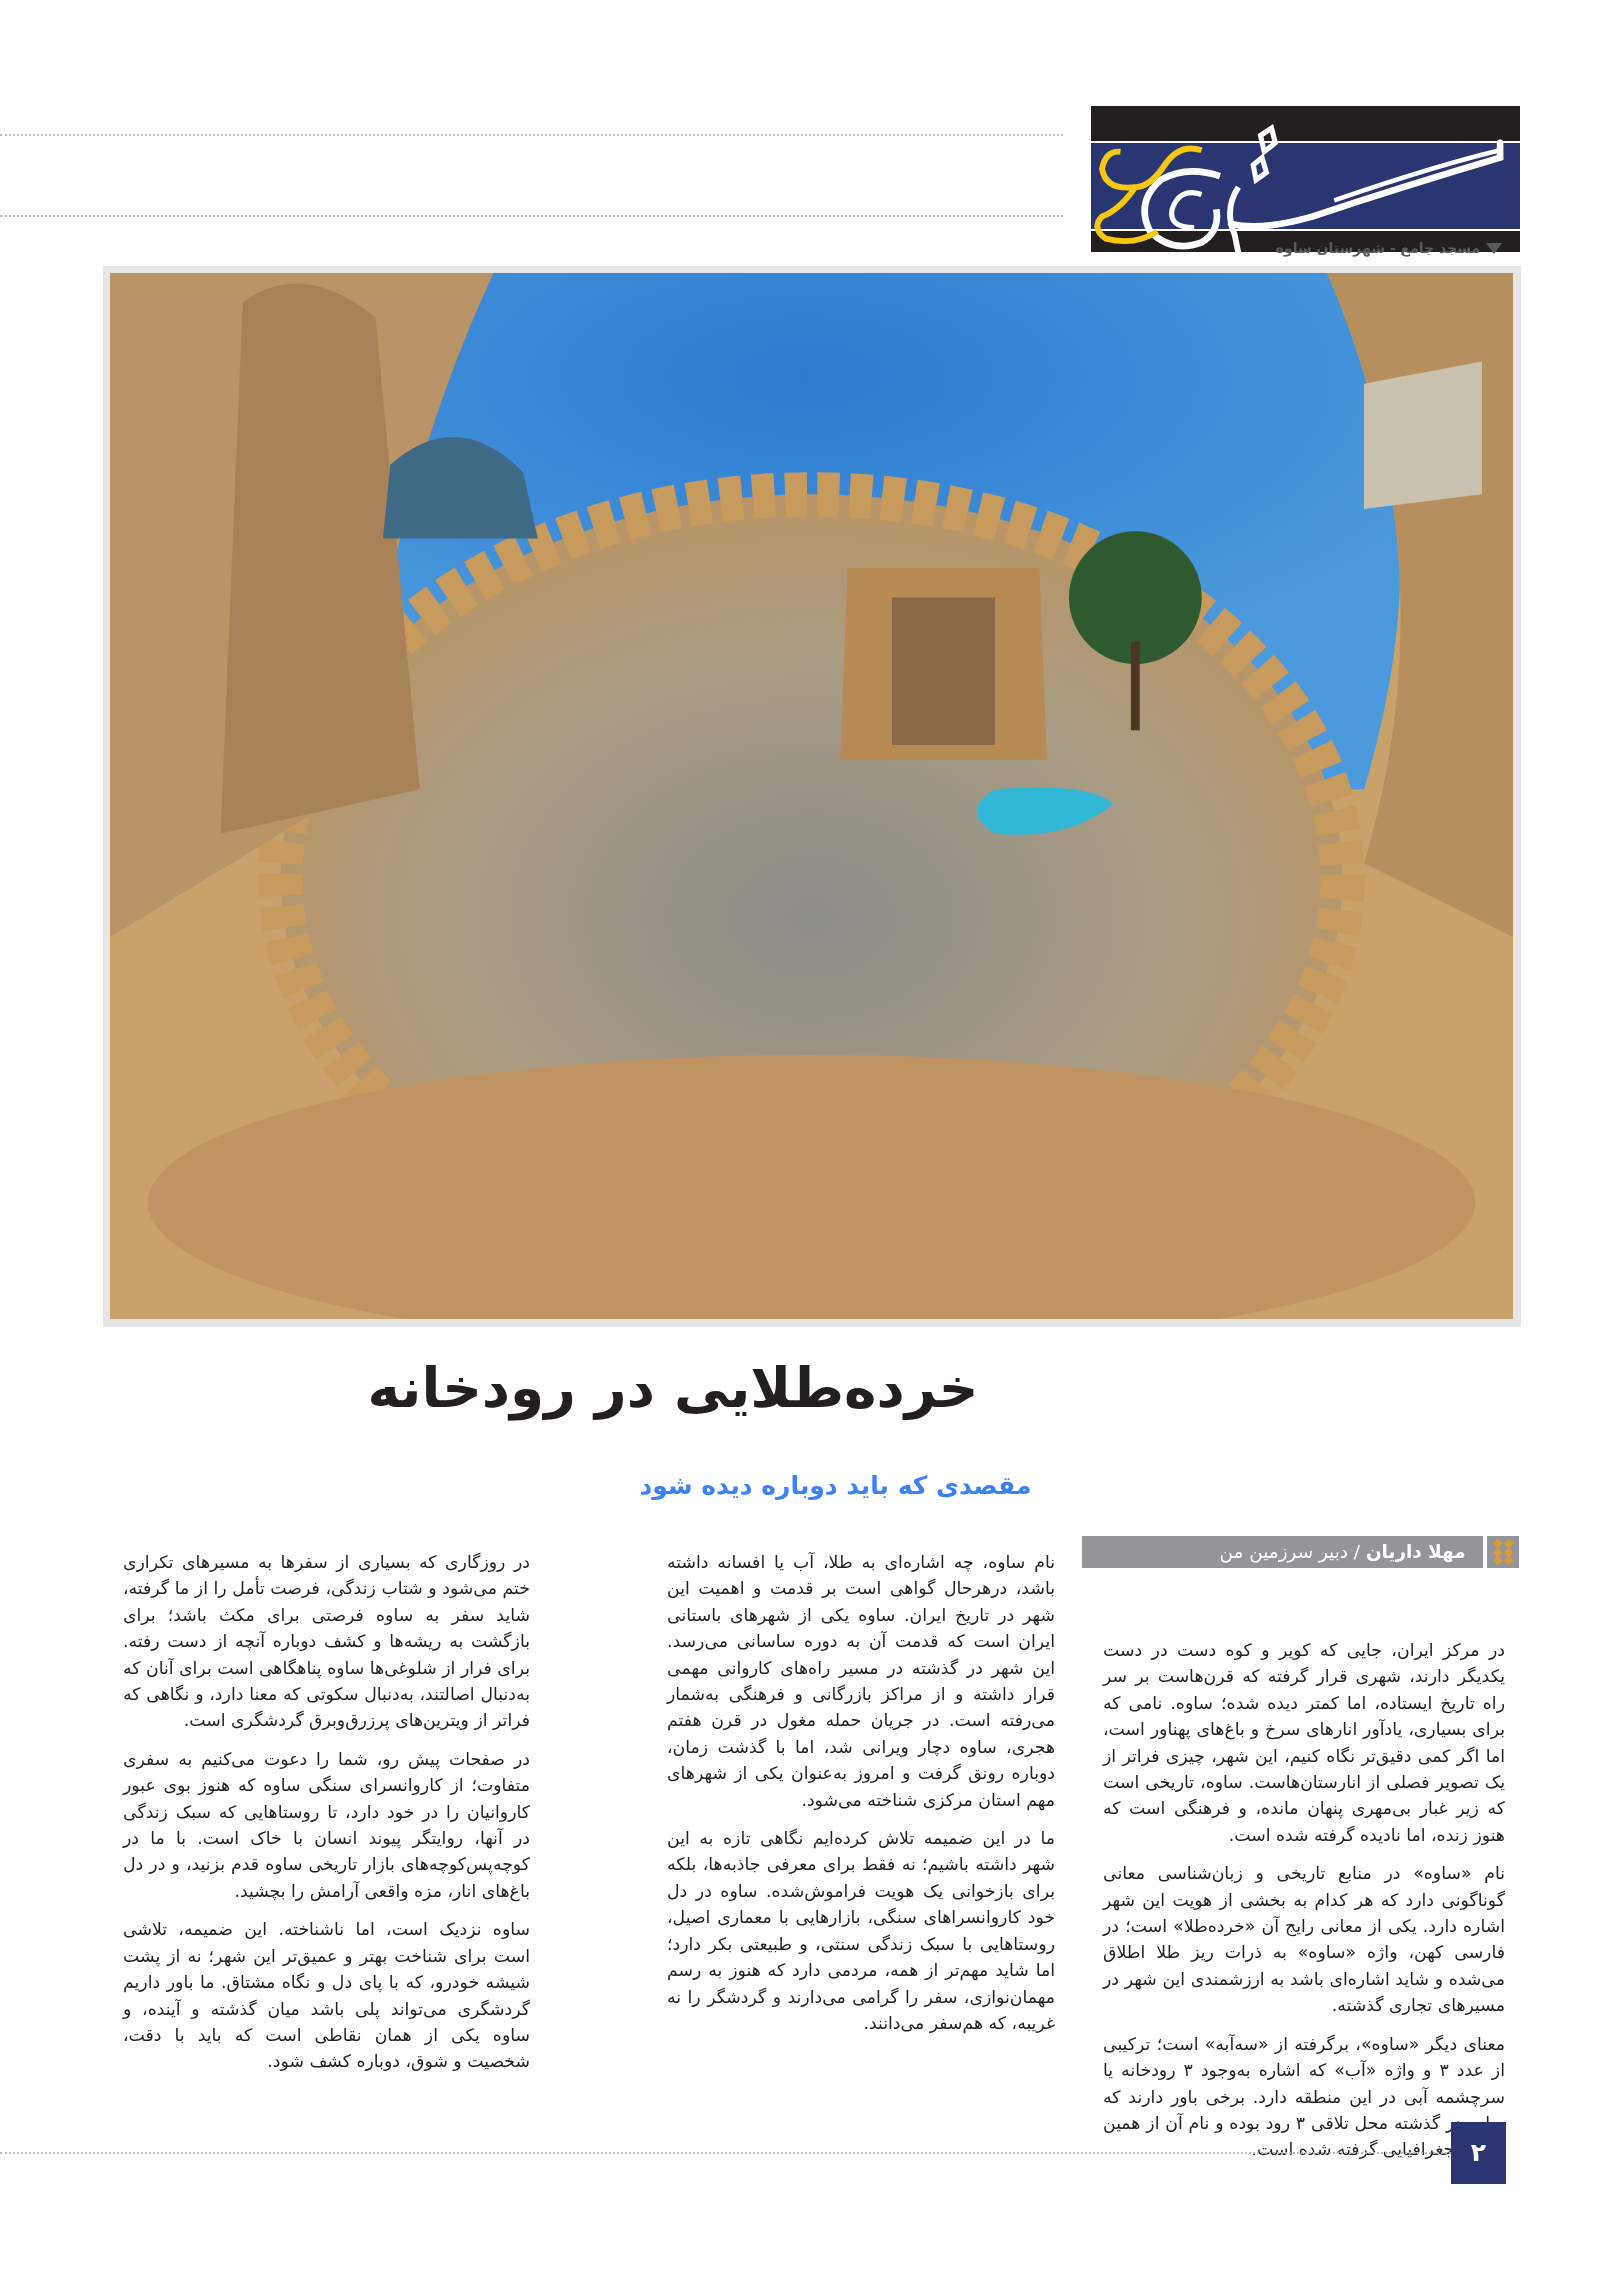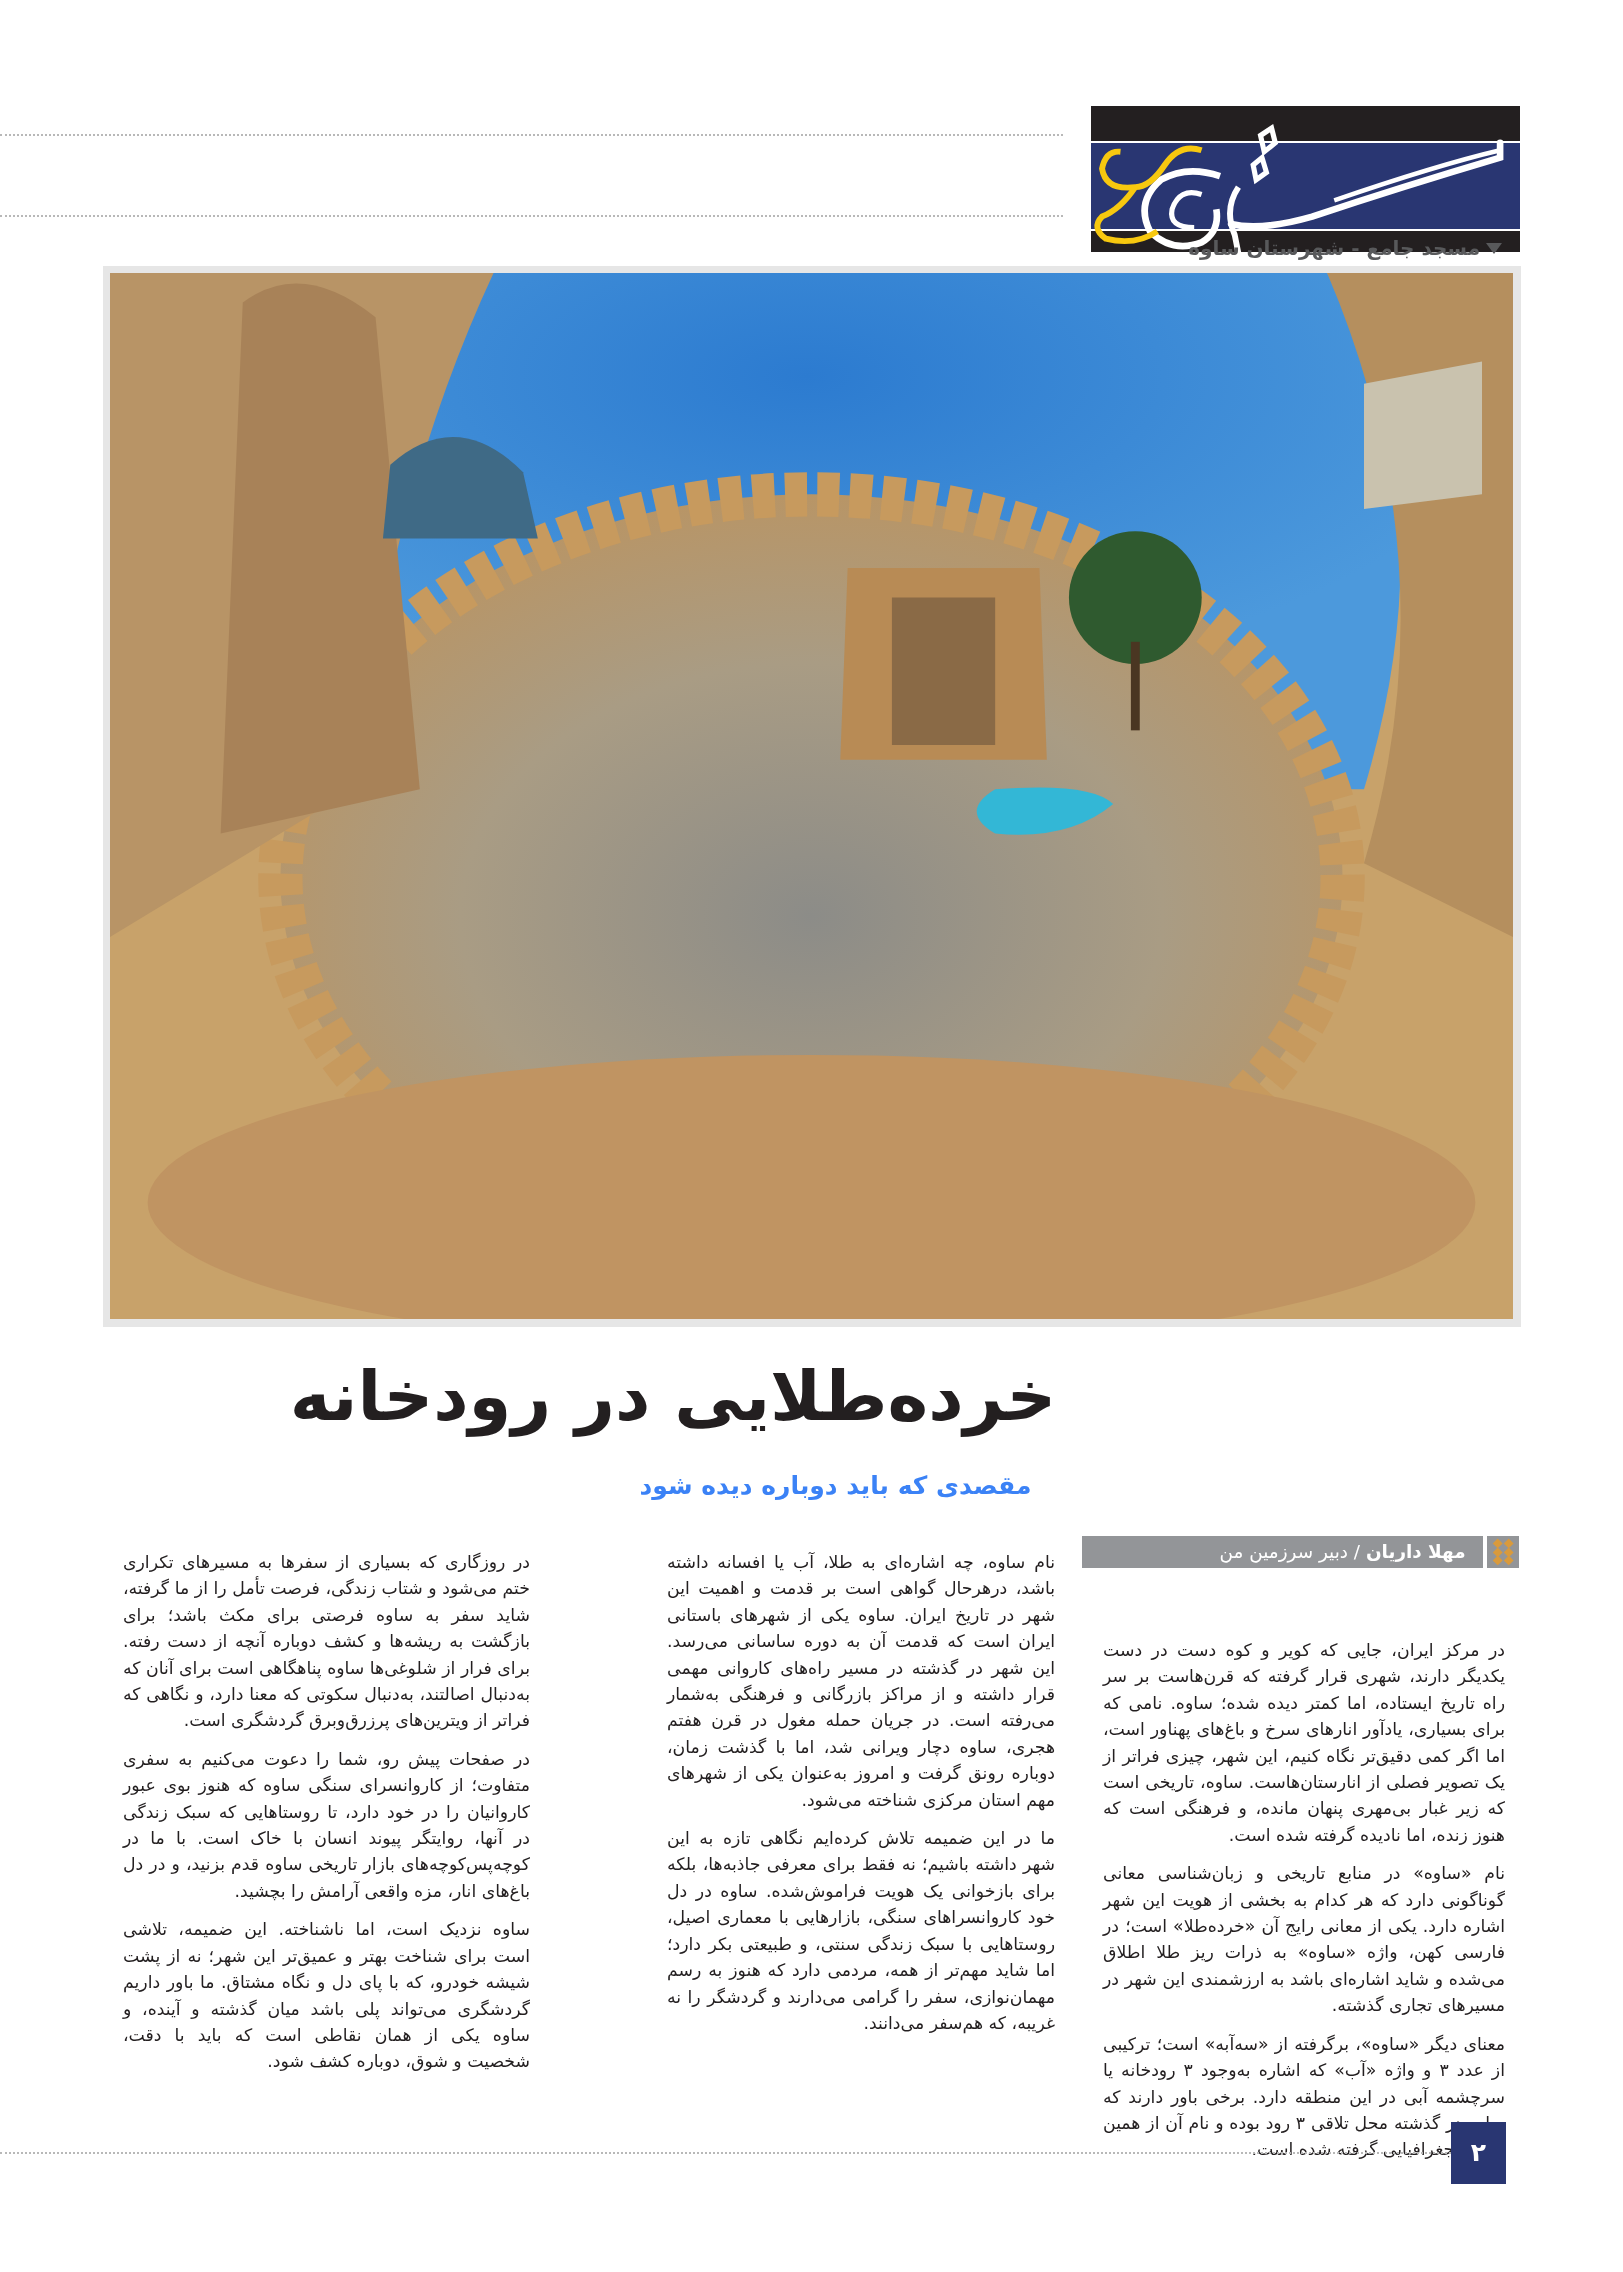--- a/index.html
+++ b/index.html
@@ -6,30 +6,30 @@
   body { width:1623px; height:2273px; background:#ffffff; position:relative; overflow:hidden;
          font-family:"DejaVu Sans", sans-serif; color:#231f20; }
   .dotline { position:absolute; height:0; border-top:2.2px dotted #b8b8b8; }
   
   .logo { position:absolute; left:1091px; top:106px; width:429px; height:146px; background:#231f20; overflow:hidden; }
   .logo .band { position:absolute; left:0; right:0; top:35px; height:86px; background:#293672;
                 border-top:2.2px solid #ffffff; border-bottom:2.2px solid #ffffff; }
   .logo svg { position:absolute; left:0; top:0; }
   
   .caption { position:absolute; left:959px; top:235px; width:543px; height:26.6px; direction:rtl; text-align:right;
-             font-size:20px; font-weight:bold; color:#58595b; display:flex; align-items:center; justify-content:flex-start; gap:5.9px; }
+             font-size:14px; font-weight:bold; color:#58595b; display:flex; align-items:center; justify-content:flex-start; gap:5.9px; }
   .caption .tri { width:0; height:0; border-left:8px solid transparent; border-right:8px solid transparent; border-top:11.8px solid #58595b; }
   
   .photo-frame { position:absolute; left:103px; top:266px; width:1418px; height:1061px; background:#e6e6e6; }
   .photo { position:absolute; left:7.4px; top:7.4px; width:1403px; height:1046px; overflow:hidden;
            background:#c9a46a; }
   .photo svg { display:block; }
   
   .headline { position:absolute; left:0; width:1346px; top:1356px; text-align:center; direction:rtl;
-              font-family:"DejaVu Sans", sans-serif; font-weight:bold; font-size:69px; color:#231f20; letter-spacing:-0.7px; }
+              font-family:"DejaVu Sans", sans-serif; font-weight:bold; font-size:55px; color:#231f20; letter-spacing:-0.7px; }
   .subhead { position:absolute; left:0; width:1623px; top:1471px; text-align:center; direction:rtl;
              font-weight:bold; font-size:25px; color:#3b82f6;padding-left:24px; }
   
   .author { position:absolute; left:1082px; top:1536px; width:437px; height:32px; display:flex; flex-direction:row-reverse; gap:4.4px; }
   .author .ico { width:32px; height:32px; background:#939598; position:relative; }
   .author .ico span { position:absolute; width:7.4px; height:7.4px; background:#d99a3c; transform:rotate(45deg); }
   .author .bar { flex:1; background:#939598; color:#fff; direction:rtl; text-align:right; font-size:18.4px;
                  padding-right:17px; line-height:32px; white-space:nowrap; }
   .author .bar b { font-weight:bold; }
   

